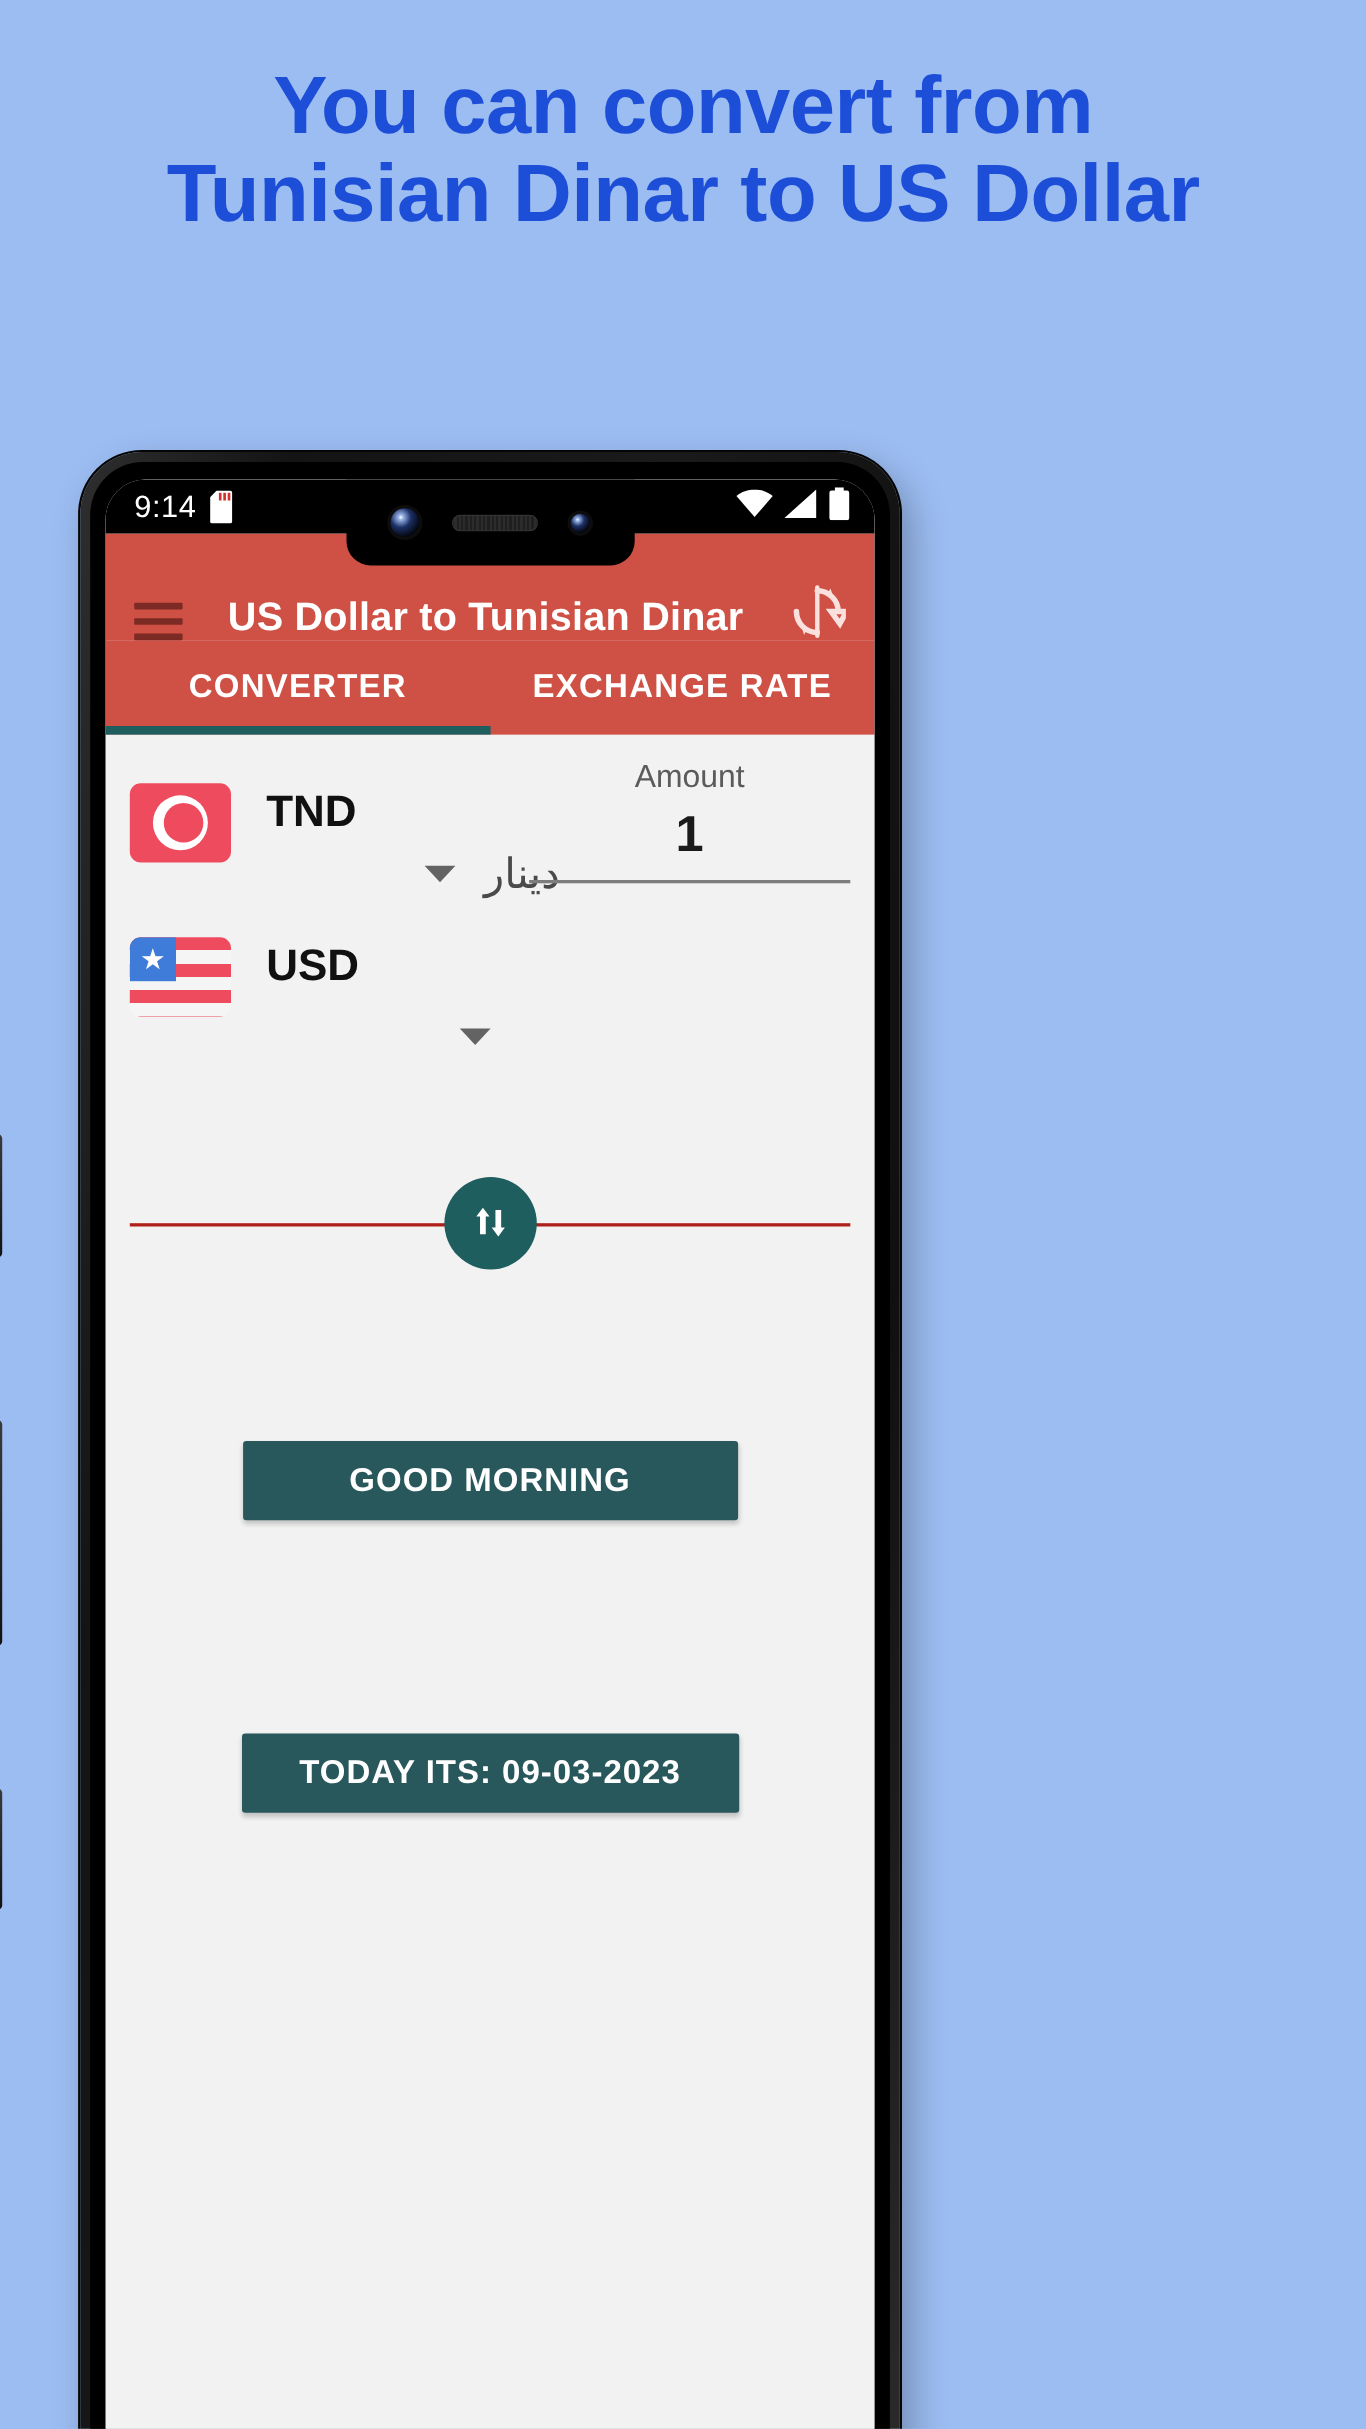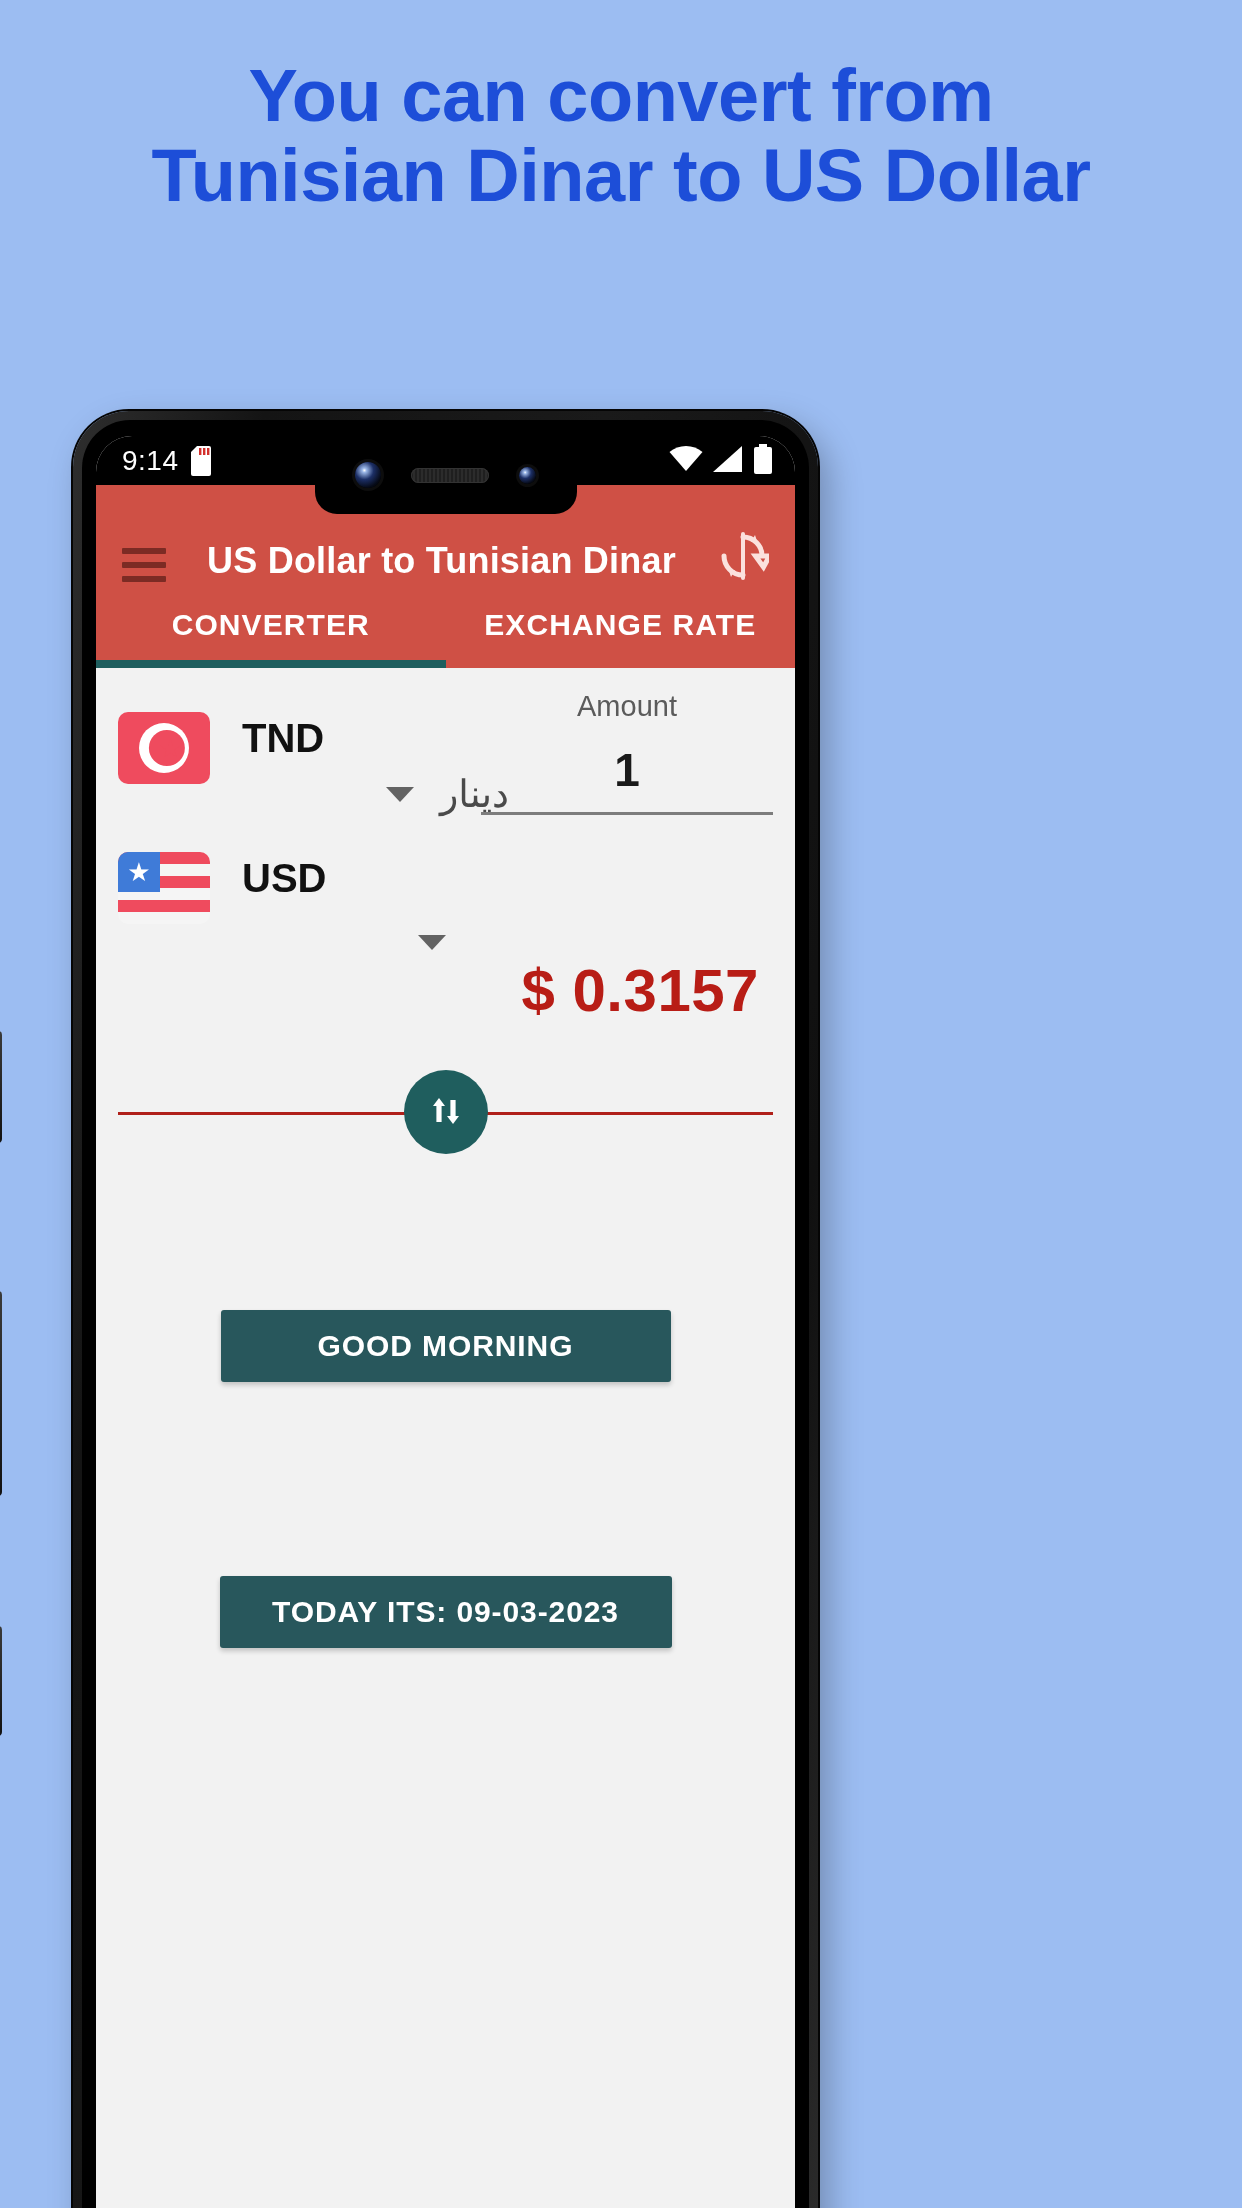--- a/index.html
+++ b/index.html
@@ -296,21 +296,21 @@
   .amount-box {
     position: absolute;
     right: 0;
     top: 22px;
     width: 292px;
     text-align: center;
   }
   .amount-label {
     font-size: 29px;
     color: #5b5b5b;
-    margin-bottom: 20px;
+    margin-bottom: 8px;
   }
   .amount-value {
     font-size: 46px;
     font-weight: bold;
     color: #1a1a1a;
     line-height: 1.2;
     padding-bottom: 14px;
   }
   .amount-underline {
     height: 3px;
@@ -487,21 +487,20 @@
             <div class="canton">
                 <span class="star">★</span>
               </div>
           </div>
           <div class="cur-code">USD</div>
 
           <div class="usd-sub">
             <span class="caret"></span>
           </div>
 
-          <div class="result">$ 0.3157</div>
         </div>
 
         <div class="divider-wrap">
           <div class="divider-line"></div>
           <button class="swap-btn">
             <span>
               <svg width="44" height="44" viewBox="0 0 44 44" aria-hidden="true">
                 <path d="M15 9 L21 17 L17.6 17 L17.6 33 L12.4 33 L12.4 17 L9 17 Z" fill="#ffffff"></path>
                 <path d="M29 35 L23 27 L26.4 27 L26.4 11 L31.6 11 L31.6 27 L35 27 Z" fill="#ffffff"></path>
               </svg>

